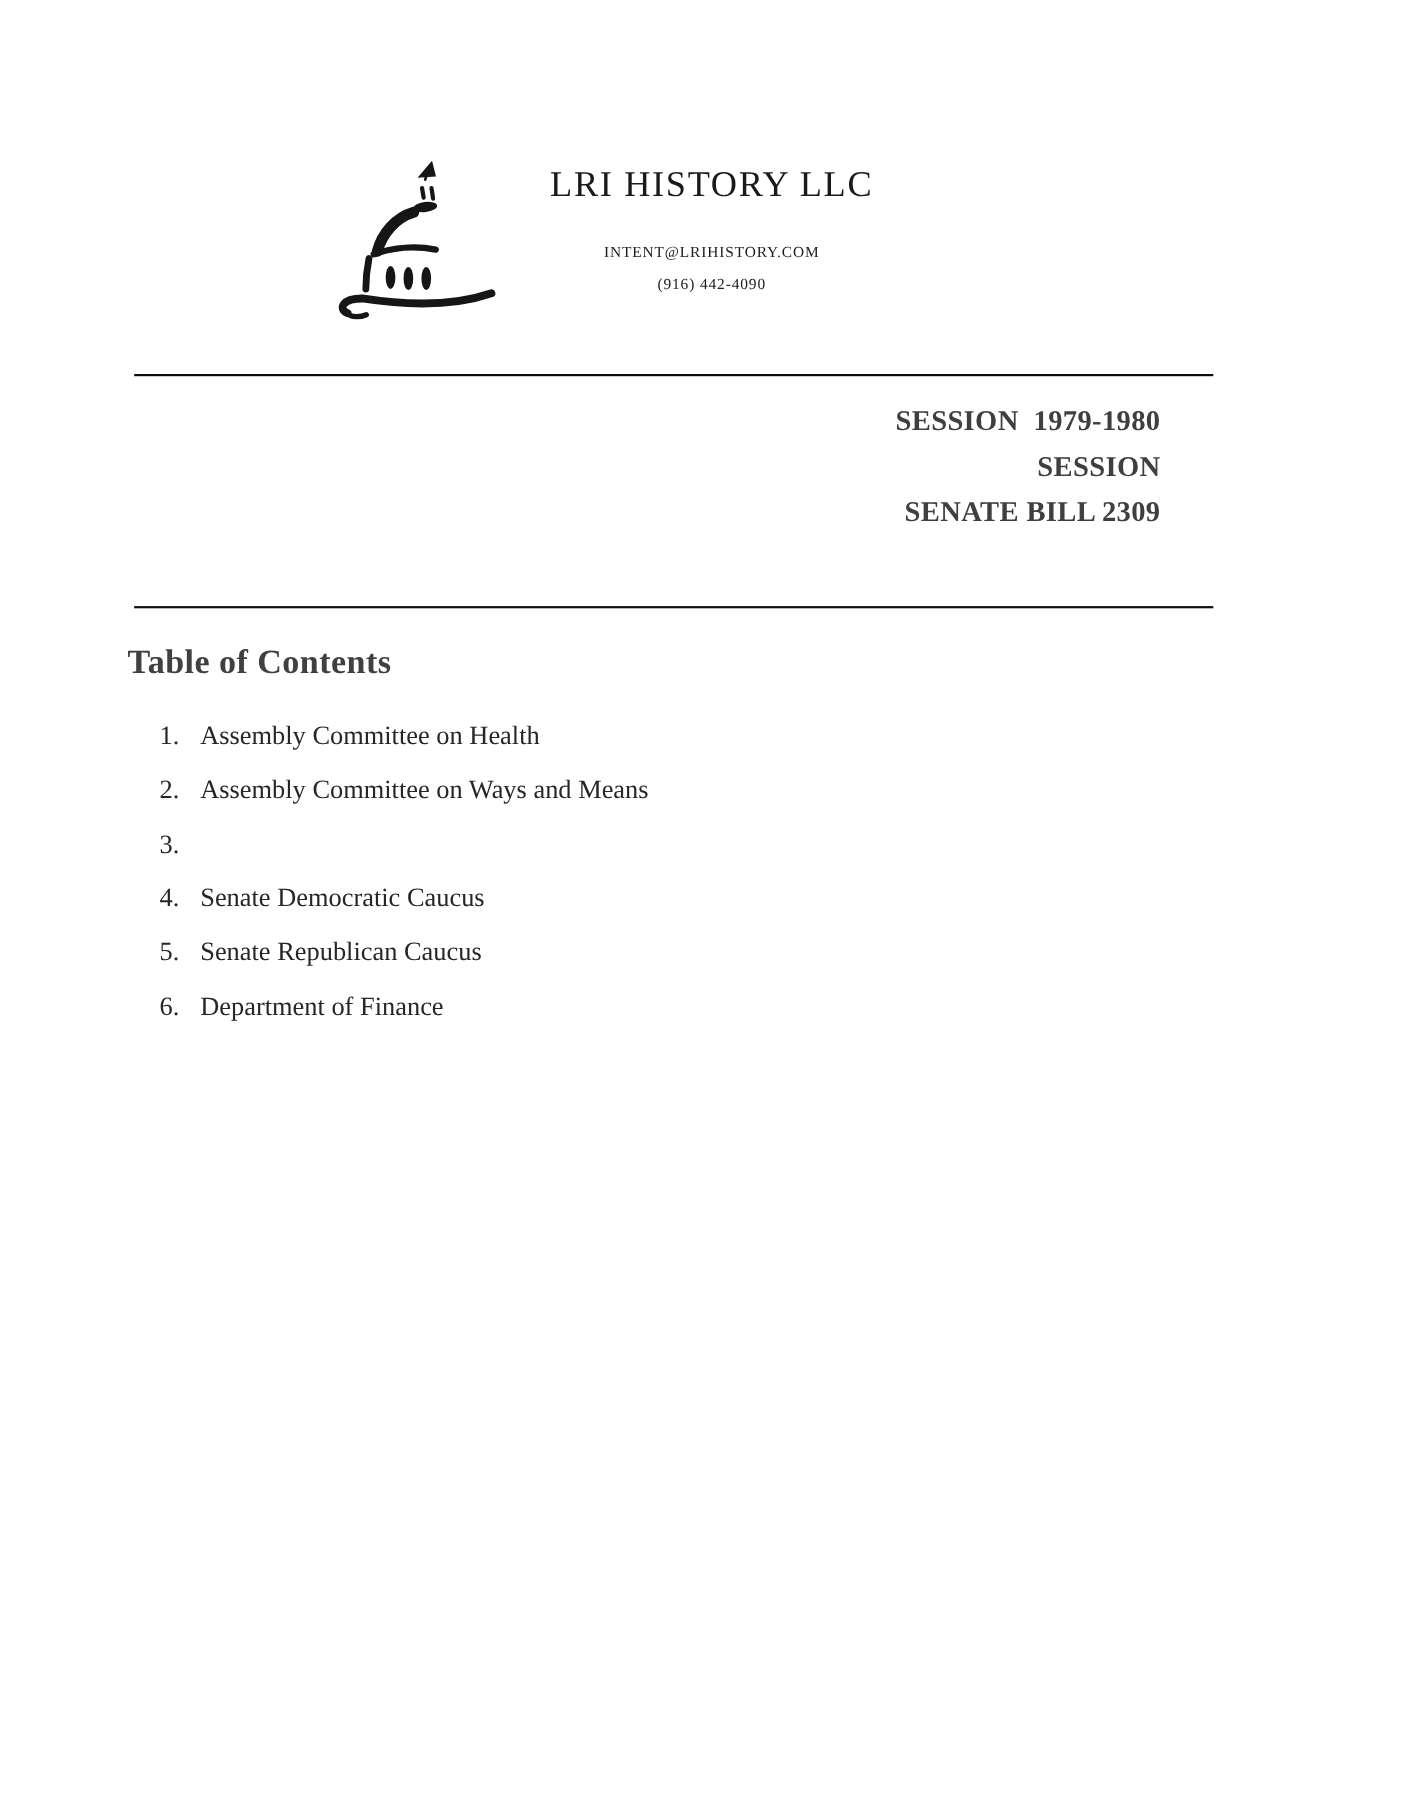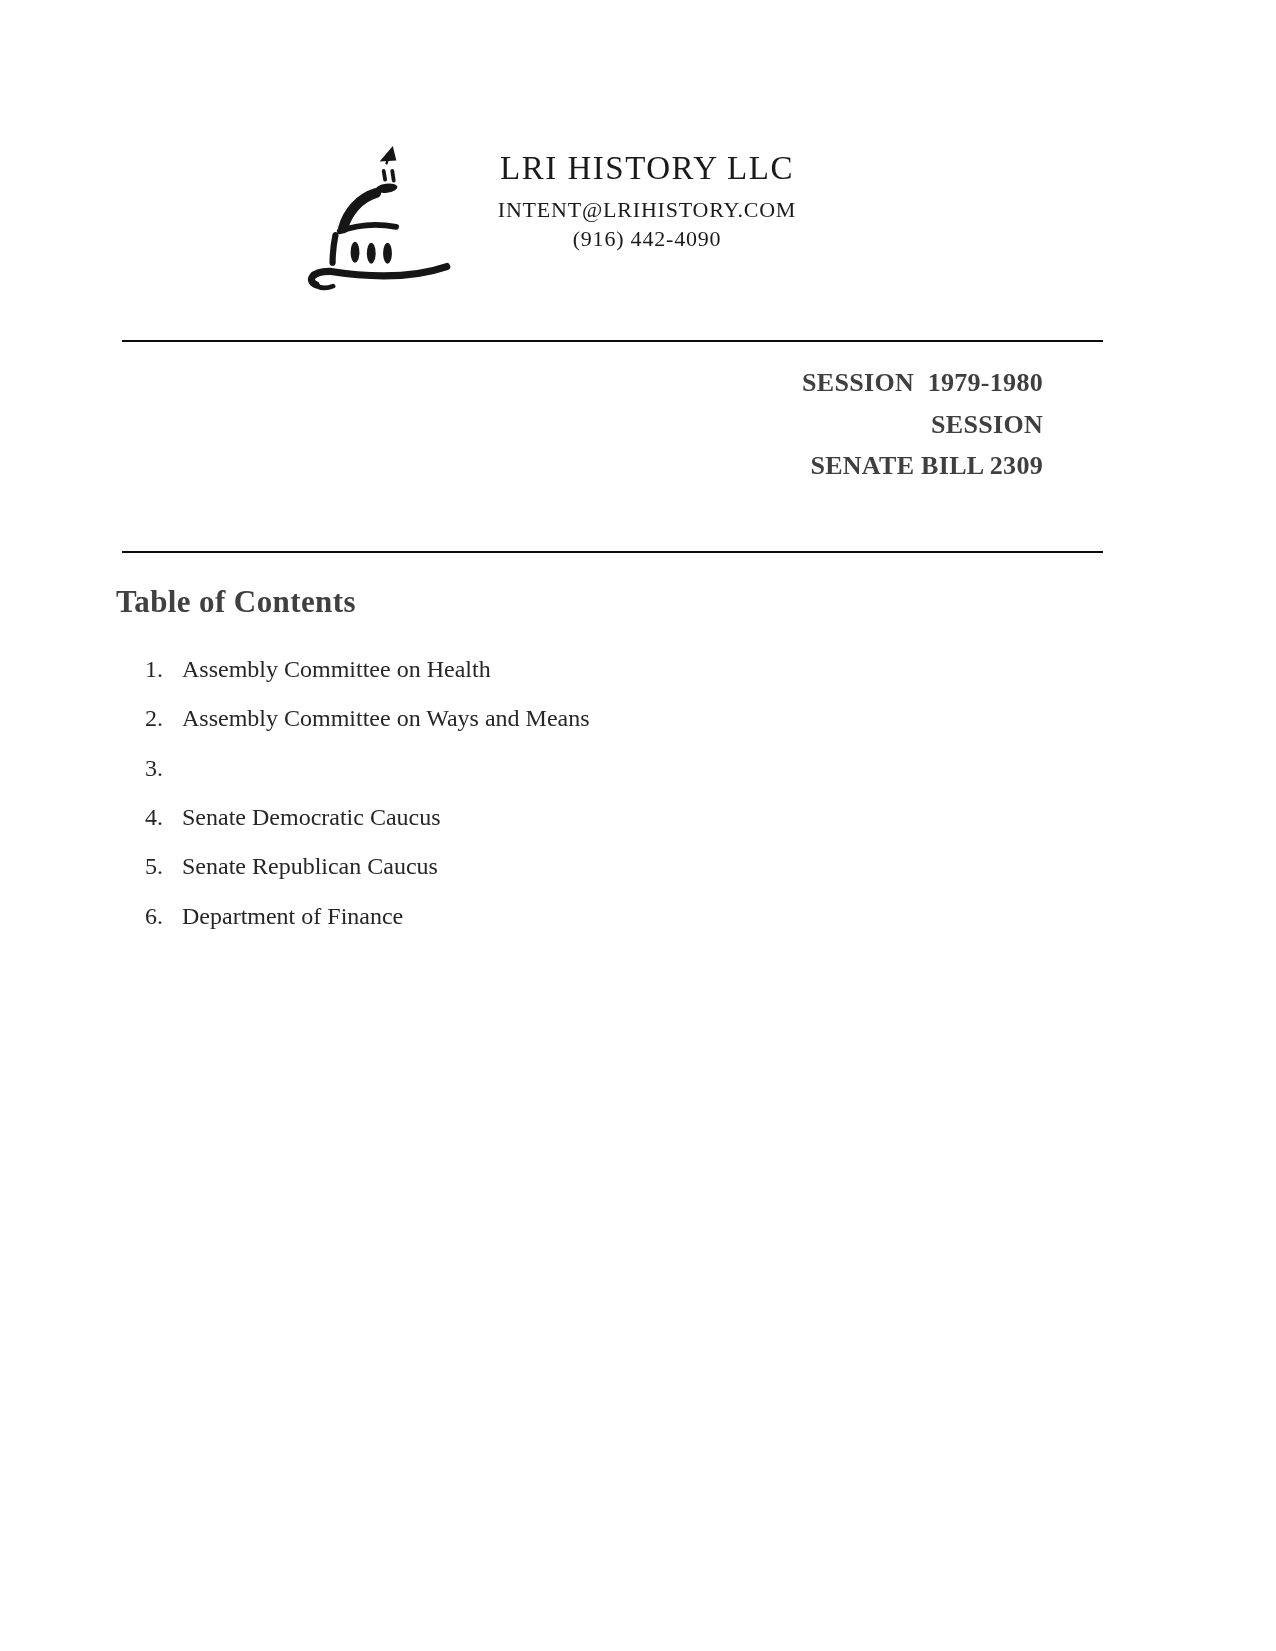--- a/index.html
+++ b/index.html
@@ -36,44 +36,44 @@
     text-align: center;
     color: #1a1a1a;
   }
   .org-name {
     font-size: 33px;
     font-weight: 400;
     letter-spacing: 1.5px;
     white-space: nowrap;
   }
   .org-contact {
-    font-size: 22px;
+    font-size: 14px;
     letter-spacing: 0.8px;
-    margin-top: 8px;
+    margin-top: 29px;
     line-height: 29px;
     white-space: nowrap;
   }
   .org-contact div { line-height: 29px; }
 
   
   .rule {
     position: absolute;
     left: 122px;
     width: 981px;
     height: 2px;
     background: #0d0d0d;
   }
   .rule-top { top: 340px; }
   .rule-bottom { top: 551px; }
 
   
   .bill-header {
     position: absolute;
     top: 362px;
-    right: 233px;
+    right: 221px;
     text-align: right;
     font-weight: 700;
     font-size: 26px;
     line-height: 41.5px;
     color: #3f3f3f;
     letter-spacing: 0.3px;
   }
   .bill-header .pre { white-space: pre; }
 
   

